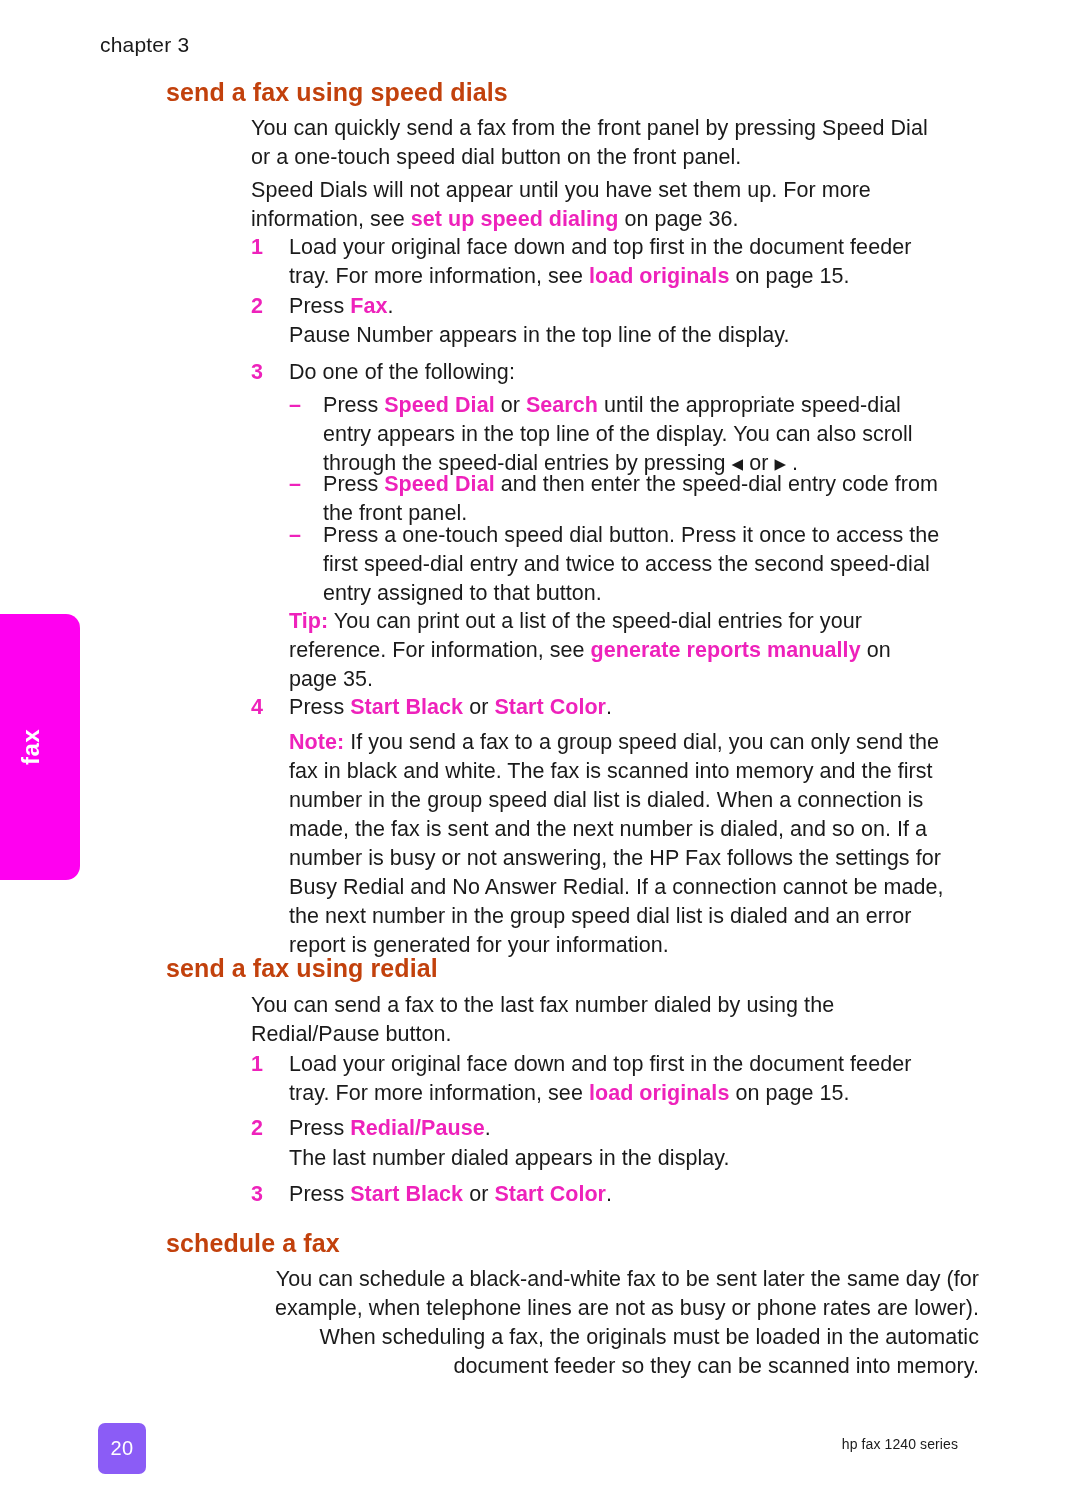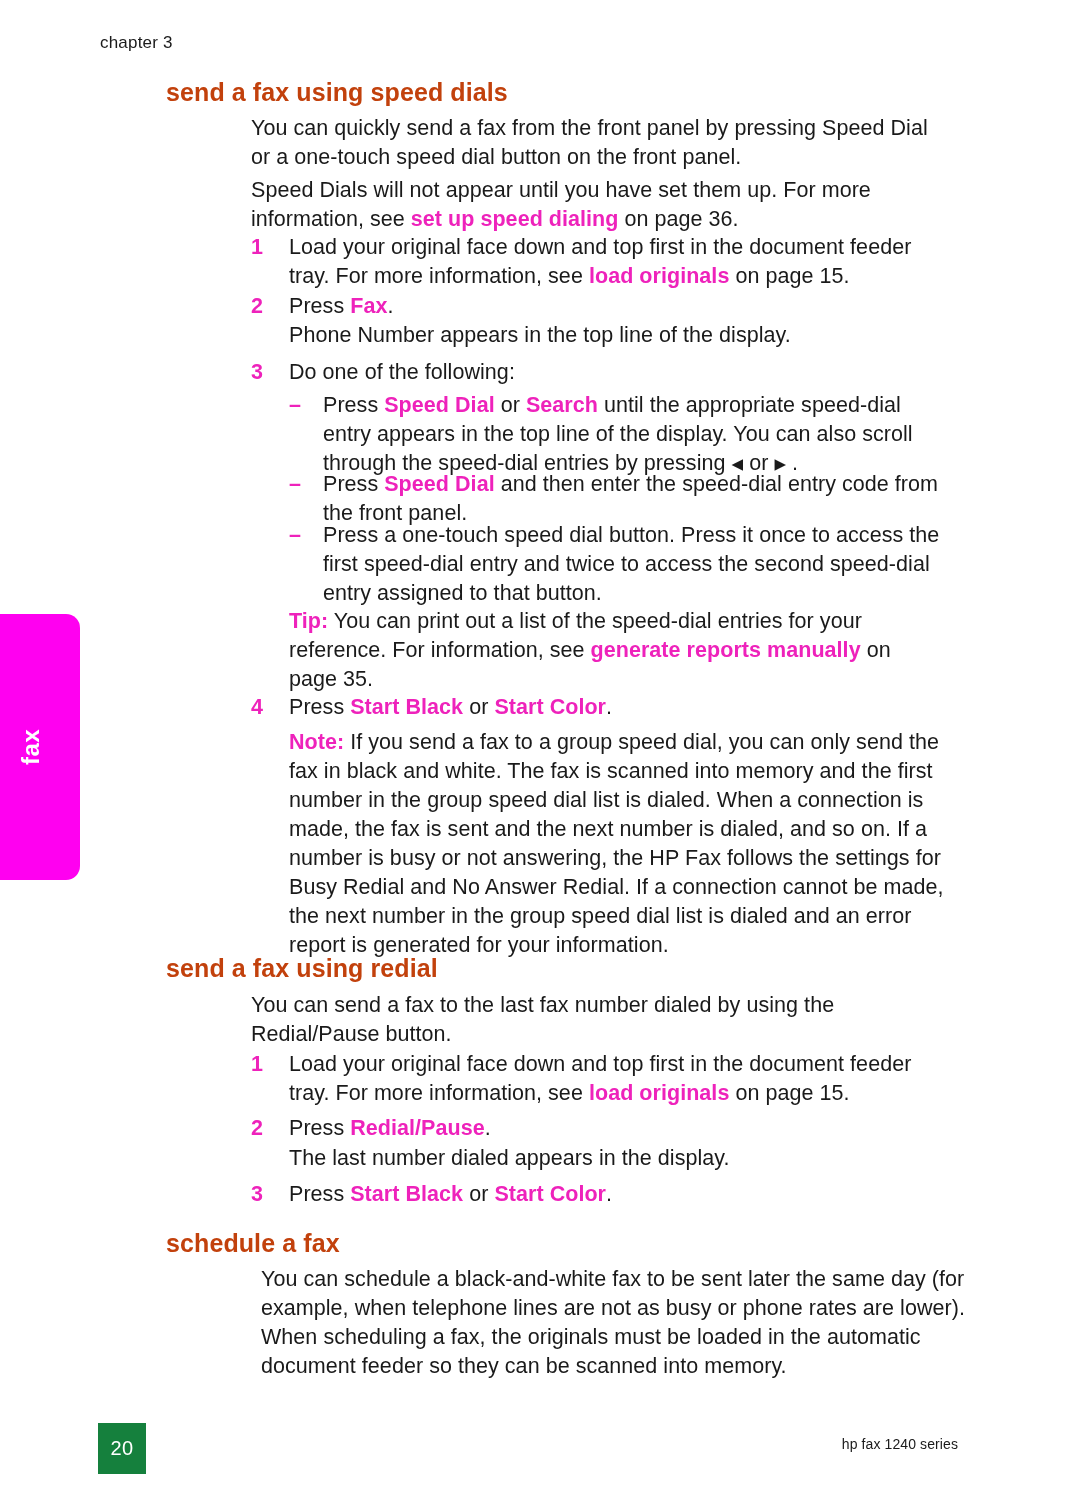--- a/index.html
+++ b/index.html
@@ -19,21 +19,21 @@
   .page {
     position: absolute;
     inset: 0;
   }
 
   
   .chapter-head {
     position: absolute;
     left: 100px;
     top: 33px;
-    font-size: 17px;
+    font-size: 21px;
     letter-spacing: 0.2px;
     color: #1a1a1a;
   }
 
   
   .side-tab {
     position: absolute;
     left: -18px;
     top: 614px;
     width: 98px;
@@ -126,22 +126,22 @@
     vertical-align: 1px;
   }
 
   
   .footer-pagebox {
     position: absolute;
     left: 98px;
     top: 1423px;
     width: 48px;
     height: 51px;
-    background: #15803d;
-    border-radius: 0;
+    background: #8b5cf6;
+    border-radius: 7px;
   }
   .footer-pagenum {
     position: absolute;
     left: 0;
     top: 0;
     width: 48px;
     height: 51px;
     display: flex;
     align-items: center;
     justify-content: center;
@@ -185,21 +185,21 @@
         <span>Load your original face down and top first in the document feeder tray. For more information, see </span><span class="mag">load originals</span><span> on page 15.</span>
       </span>
     </div>
 
     <div class="para step" style="position:absolute; left:251px; top:292px; width:700px;">
       <span class="step-num">2</span>
       <span class="step-body" style="margin-left:38px;">
         <span>Press </span><span class="mag">Fax</span><span>.</span>
       </span>
     </div>
-    <div class="para" style="position:absolute; left:289px; top:321px; width:700px;">Phone Number appears in the top line of the display.</div>
+    <div class="para" style="position:absolute; left:289px; top:321px; width:700px;">Pause Number appears in the top line of the display.</div>
 
     <div class="para step" style="position:absolute; left:251px; top:358px; width:700px;">
       <span class="step-num">3</span>
       <span class="step-body" style="margin-left:38px;">Do one of the following:</span>
     </div>
 
     <div class="para dash-item" style="position:absolute; left:289px; top:391px; width:662px; padding-left:34px; box-sizing:border-box;">
       <span class="dash-mark">–</span>
       <span>Press </span><span class="mag">Speed Dial</span><span> or </span><span class="mag">Search</span><span> until the appropriate speed-dial entry appears in the top line of the display. You can also scroll through the speed-dial entries by pressing </span><span class="arrow-glyph">◀</span><span> or </span><span class="arrow-glyph">▶</span><span> .</span>
     </div>
@@ -250,21 +250,21 @@
 
     <div class="para step" style="position:absolute; left:251px; top:1180px; width:700px;">
       <span class="step-num">3</span>
       <span class="step-body" style="margin-left:38px;">
         <span>Press </span><span class="mag">Start Black</span><span> or </span><span class="mag">Start Color</span><span>.</span>
       </span>
     </div>
 
     <h2 class="section-title" style="left:166px; top:1229px; position:absolute;">schedule a fax</h2>
 
-    <div class="para" style="position:absolute; left:261px; top:1265px; width:710px;">You can schedule a black-and-white fax to be sent later the same day (for example, when telephone lines are not as busy or phone rates are lower). When scheduling a fax, the originals must be loaded in the automatic document feeder so they can be scanned into memory.</div>
+    <div class="para" style="position:absolute; left:269px; top:1265px; width:710px;text-align:right;">You can schedule a black-and-white fax to be sent later the same day (for example, when telephone lines are not as busy or phone rates are lower). When scheduling a fax, the originals must be loaded in the automatic document feeder so they can be scanned into memory.</div>
 
   </div>
 
   <div class="footer-pagebox">
     <div class="footer-pagenum">20</div>
   </div>
   <div class="footer-product">hp fax 1240 series</div>
 
 </div>
 

